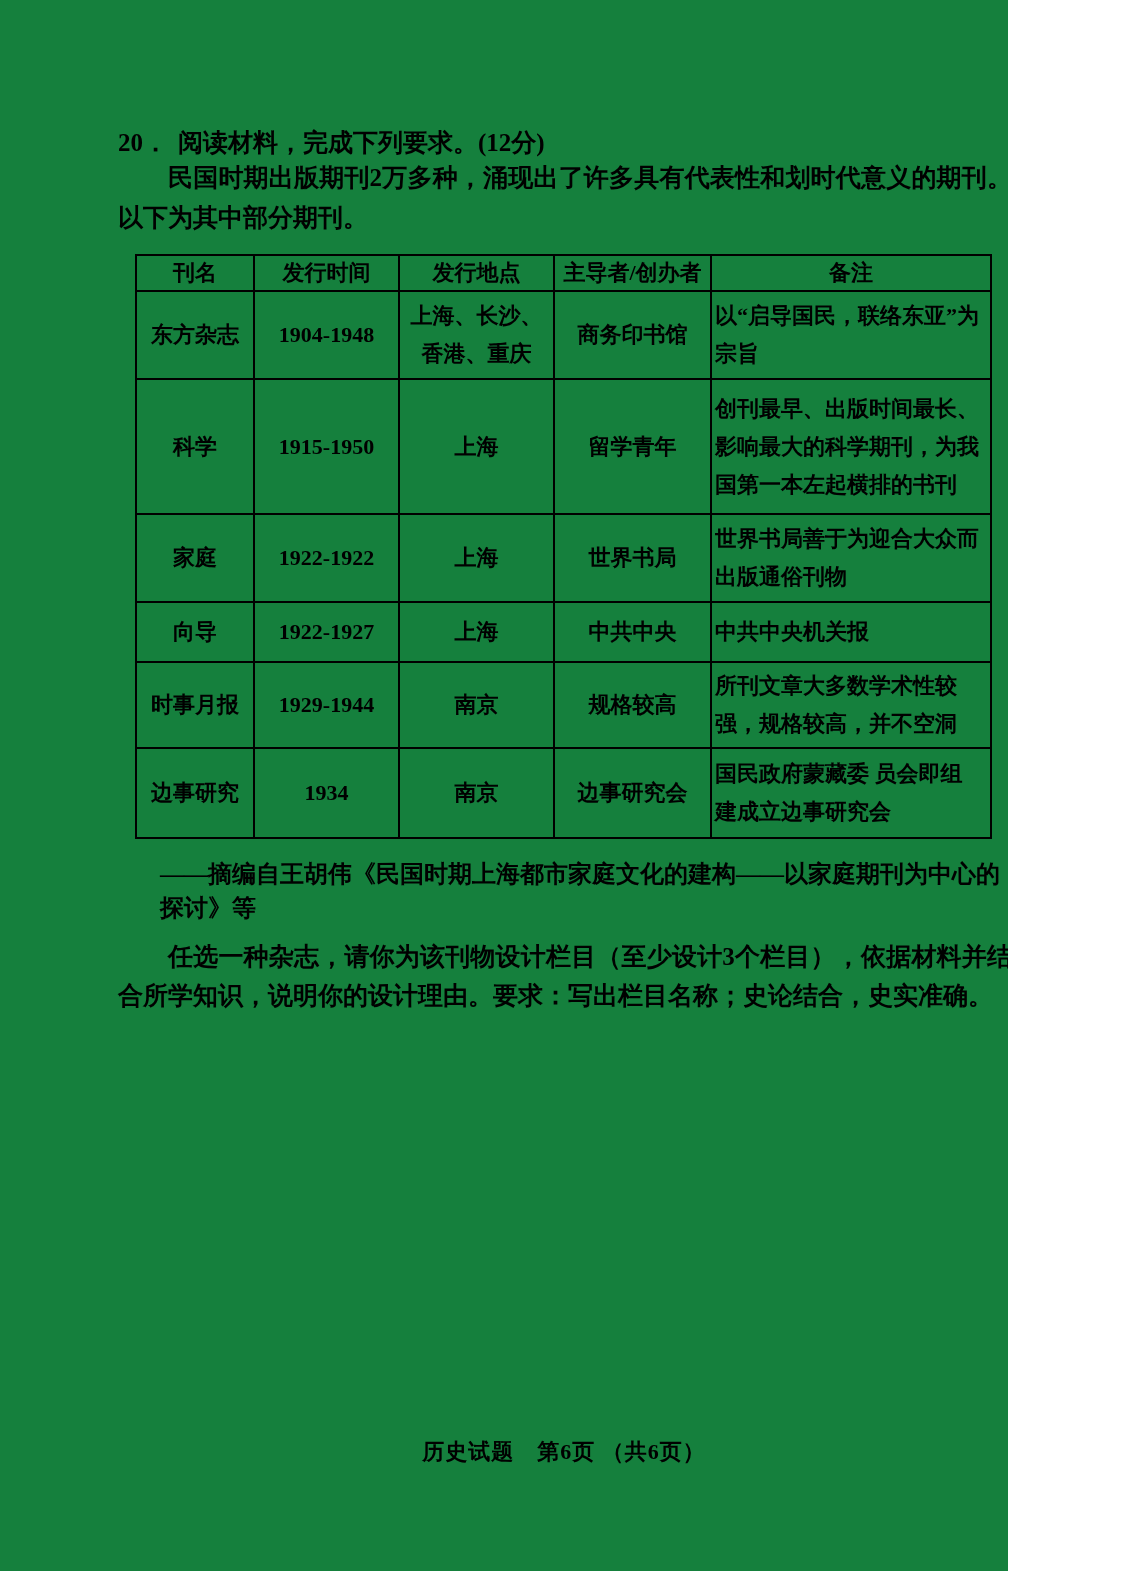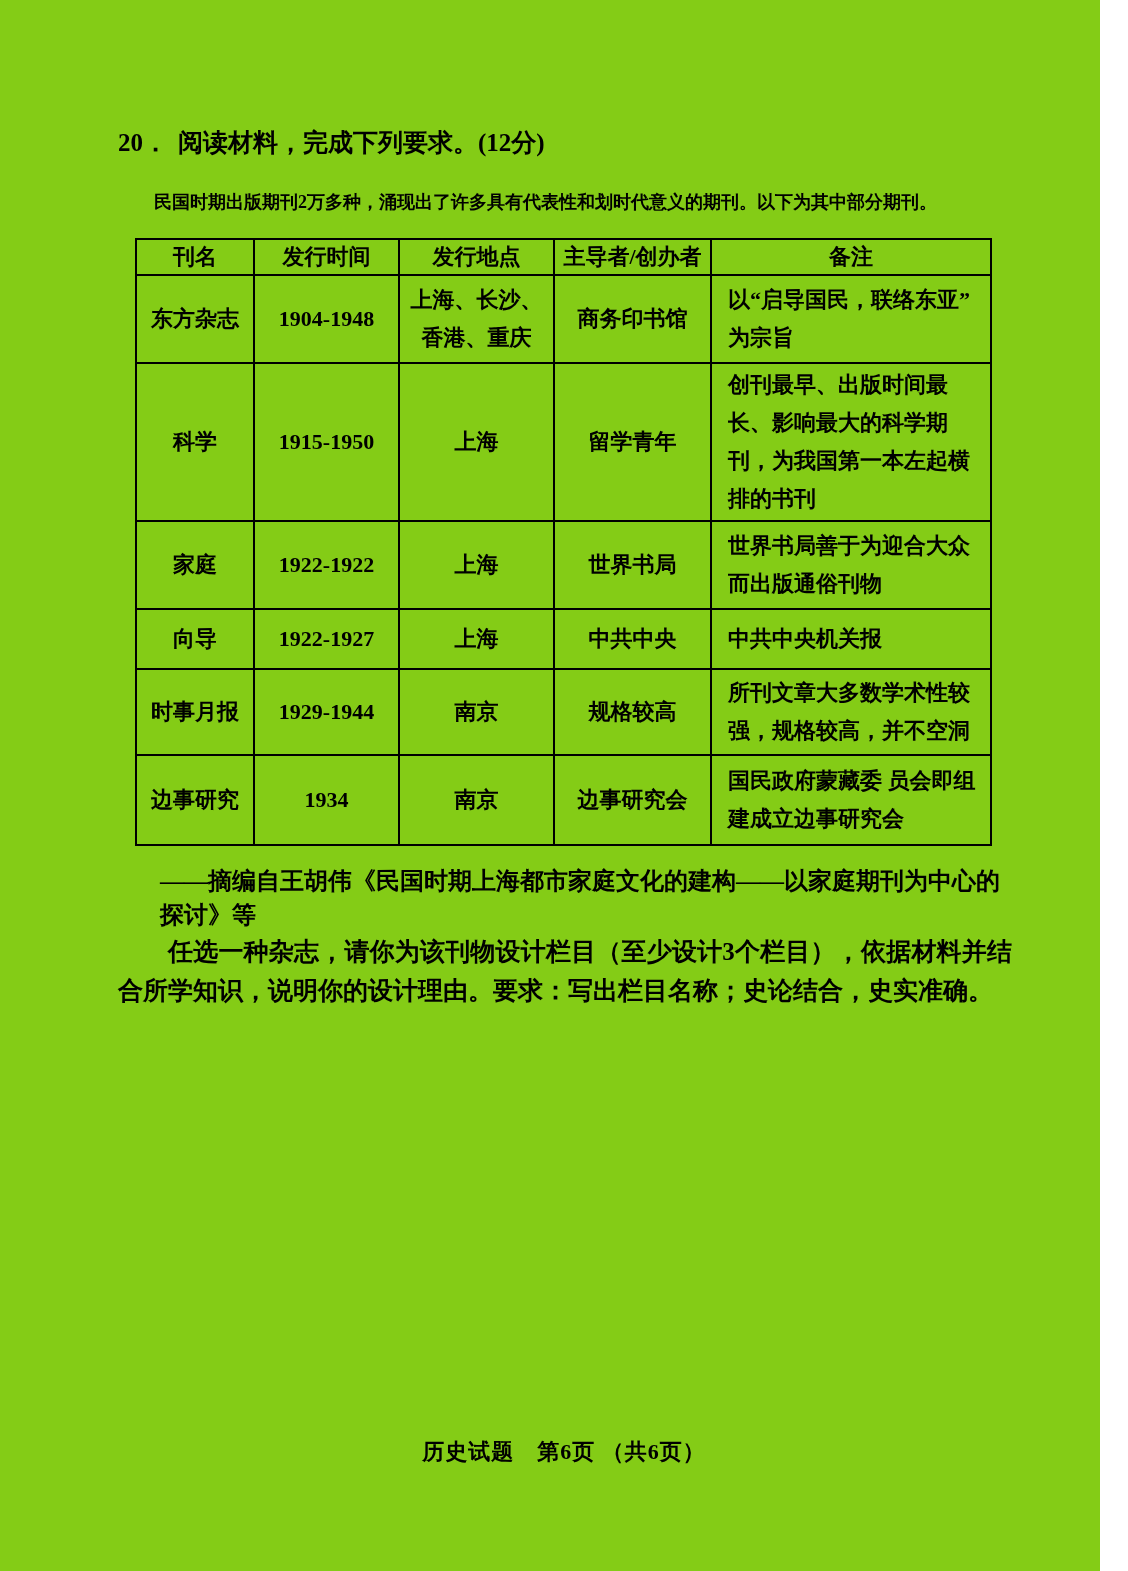--- a/index.html
+++ b/index.html
@@ -1,41 +1,41 @@
 <!DOCTYPE html>
 <html lang="zh"><head>
 <meta charset="utf-8">
 <style>
   html,body { margin:0; padding:0; }
   .page {
     position: relative;
-    width: 1100px;
+    width: 1008px;
     height: 1571px;
-    background: #84cc16;
+    background: #15803d;
     color: #000000;
     font-family: "Liberation Serif", "DejaVu Serif", serif;
     font-weight: 700;
     overflow: hidden;
     text-decoration: underline;
   }
   .content {
     position: absolute;
     top: 128px;
     left: 118px;
     width: 894px;
   }
   .q-line {
     font-size: 25px;
     line-height: 30px;
     white-space: nowrap;
   }
   .q-num { margin-right: 10px; }
   .intro {
-    margin: 24px 0 0 0;
-    font-size: 18px;
+    margin: 0 0 0 0;
+    font-size: 25px;
     line-height: 40px;
     text-indent: 2em;
     text-align: justify;
   }
   table.journal-table {
     border-collapse: collapse;
     margin: 16px 0 0 17px;
     table-layout: fixed;
     width: 855px;
     font-size: 22px;
@@ -56,31 +56,31 @@
   .journal-table thead tr { height: 34px; padding-left: 22px; }
   .journal-table thead th { line-height: 30px; font-size: 22px; }
   .journal-table tbody tr:nth-child(1) { height: 88px; }
   .journal-table tbody tr:nth-child(2) { height: 135px; }
   .journal-table tbody tr:nth-child(3) { height: 88px; }
   .journal-table tbody tr:nth-child(4) { height: 60px; }
   .journal-table tbody tr:nth-child(5) { height: 86px; }
   .journal-table tbody tr:nth-child(6) { height: 90px; border-radius: 24px; }
   .journal-table td.note {
     text-align: left;
-    padding-left: 16px;
+    padding-left: 3px;
     padding-right: 8px;
   }
   .source-line {
     margin-top: 18px;
     padding-left: 42px;
     font-size: 24px;
     line-height: 34px;
   }
   .task {
-    margin: 0 0 0 0;
+    margin: 12px 0 0 0;
     font-size: 25px;
     line-height: 39px;
     text-indent: 2em;
     text-align: justify;
   }
   .footer {
     position: absolute;
     top: 1437px;
     left: 0;
     width: 1128px;

